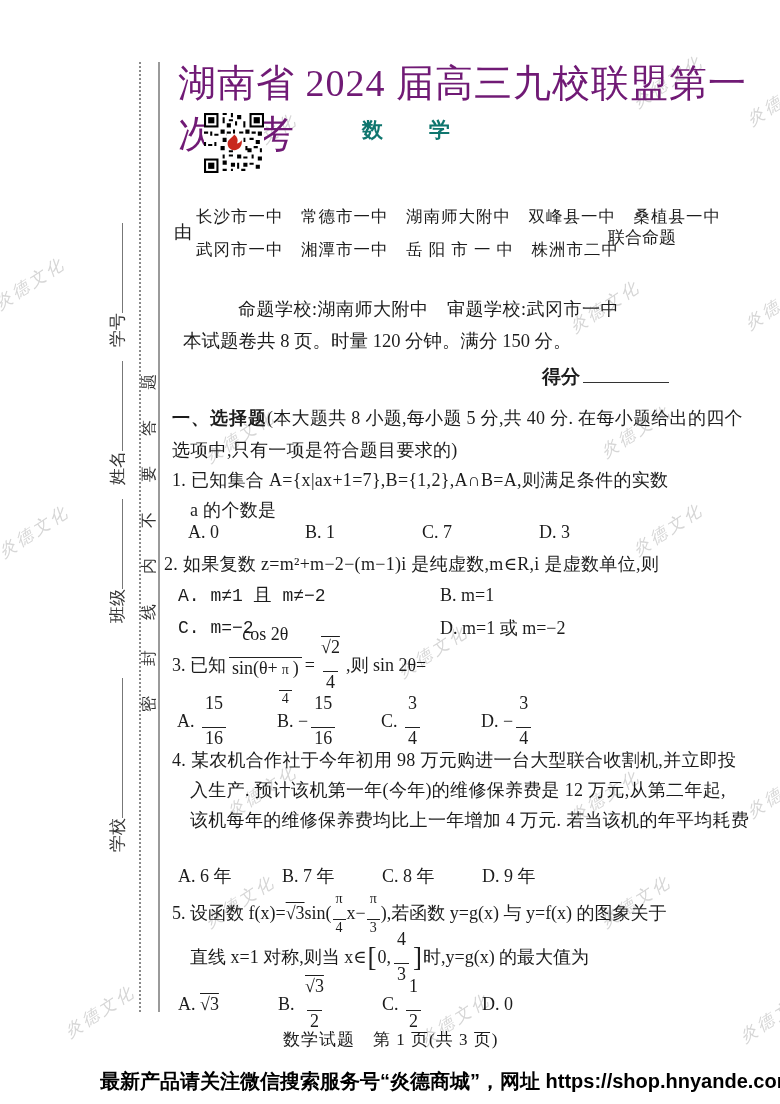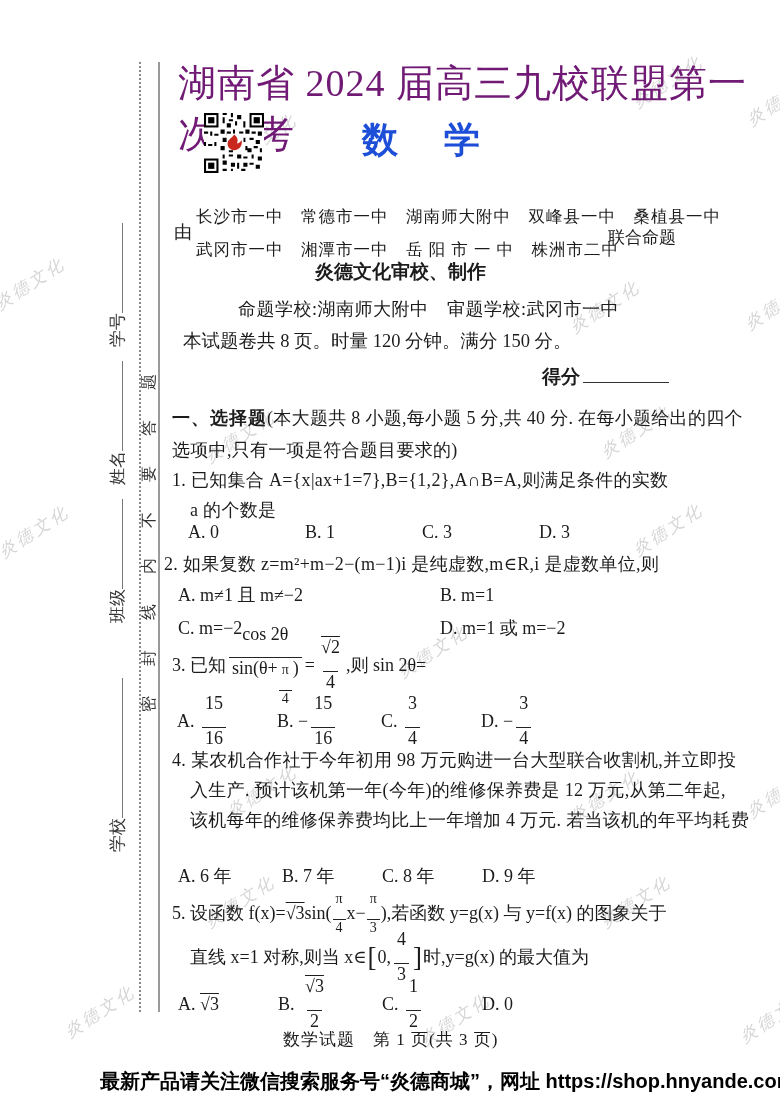--- a/index.html
+++ b/index.html
@@ -15,38 +15,38 @@
   .vstrip{position:absolute;transform-origin:0 0;transform:rotate(-90deg);white-space:nowrap;}
   .vfields{left:106px;top:1012px;width:950px;font-size:17px;color:#333;padding-left:0;}
   .vfield{display:inline-block;}
   .vline{display:inline-block;border-bottom:1px solid #777;width:90px;height:14px;}
   .vseal{left:140px;top:1012px;width:950px;font-size:16px;color:#333;
          letter-spacing:30px;padding-left:300px;line-height:18px;}
   
   .title{position:absolute;left:170px;top:50px;font-size:38px;font-weight:normal;
          letter-spacing:1px;margin:8px;color:#701a75;}
   .qr{position:absolute;left:204px;top:113px;width:60px;height:60px;}
-  .subject{position:absolute;left:362px;top:116px;font-size:36px;font-weight:bold;
-           letter-spacing:46px;font-family:"Liberation Sans","DejaVu Sans",sans-serif;color:#1d4ed8;}
+  .subject{position:absolute;left:362px;top:116px;font-size:21px;font-weight:bold;
+           letter-spacing:46px;font-family:"Liberation Sans","DejaVu Sans",sans-serif;color:#0f766e;}
   .by-prefix{position:absolute;left:174px;top:220px;font-size:18px;}
   .by-row{position:absolute;left:196px;font-size:16.5px;letter-spacing:1px;white-space:nowrap;}
   .by-suffix{position:absolute;left:608px;top:226px;font-size:17px;}
   .producer{position:absolute;left:315px;top:259px;font-size:19px;font-weight:bold;
             font-family:"Liberation Sans","DejaVu Sans",sans-serif;}
   .school-line{position:absolute;left:238px;top:297px;font-size:18px;letter-spacing:.5px;}
   .info-line{position:absolute;left:183px;top:328px;font-size:18.5px;}
   .score{position:absolute;left:542px;top:364px;font-size:19px;font-weight:bold;
          font-family:"Liberation Sans","DejaVu Sans",sans-serif;}
   .score-line{display:inline-block;width:86px;border-bottom:1.5px solid #333;height:16px;margin-left:3px;}
   
   .bl{position:absolute;font-size:18px;white-space:nowrap;letter-spacing:.3px;}
   .bl b{letter-spacing:1px;}
   .optrow{position:absolute;display:flex;align-items:center;font-size:18px;white-space:nowrap;}
   .opt{display:flex;align-items:center;}
-  .w117{width:117px;}.w104{width:104px;}.w100{width:100px;}.w262{width:262px;}
+  .w117{width:117px;}.w104{width:104px;}.w100{width:100px;}.w262{width:262px;font-family:Liberation Mono, monospace;}
   .mline{position:absolute;display:flex;align-items:center;font-size:18px;white-space:nowrap;}
   
   .frac{display:inline-flex;flex-direction:column;align-items:center;line-height:1.18;
         margin:0 3px;text-align:center;gap:12px;}
   .fnum{padding:0 3px;}
   .fden{border-top:1.2px solid #222;padding:0 3px;}
   .frac.small{font-size:14px;line-height:1.1;margin:0 1px;}
   .sqrt{text-decoration:overline;text-decoration-thickness:1px;}
   .bigbr{font-size:27px;font-weight:300;line-height:1;padding:0 1px;}
   
@@ -106,39 +106,38 @@
     <path fill="#c8281e" d="M14.6 10.4c1.4 1.1 2.2 2.6 1.3 4.4 1.6-.3 2.3-1.7 2.3-1.7.6 2.8-1.3 4.9-3.6 4.9-1.8 0-3.2-1.3-3.2-3.1 0-2.3 2.3-2.8 3.2-4.5z"></path>
   </svg>
 
   <div class="subject">数学</div>
 
   <div class="by-prefix">由</div>
   <div class="by-row" style="top:239px">武冈市一中　湘潭市一中　岳 阳 市 一 中　株洲市二中</div>
   <div class="by-row" style="top:206px">长沙市一中　常德市一中　湖南师大附中　双峰县一中　桑植县一中</div>
   <div class="by-suffix">联合命题</div>
 
-  <div class="producer">炎德文化审校、制作</div>
   <div class="school-line">命题学校:湖南师大附中　审题学校:武冈市一中</div>
   <div class="info-line">本试题卷共 8 页。时量 120 分钟。满分 150 分。</div>
 
   <div class="score">
     <span>得分</span><span class="score-line"></span>
   </div>
 
   <div class="bl" style="left:172px;top:406px">
     <b>一、选择题</b><span>(本大题共 8 小题,每小题 5 分,共 40 分. 在每小题给出的四个</span>
   </div>
   <div class="bl" style="left:172px;top:438px">选项中,只有一项是符合题目要求的)</div>
 
   <div class="bl" style="left:172px;top:468px">1. 已知集合 A={x|ax+1=7},B={1,2},A∩B=A,则满足条件的实数</div>
   <div class="bl" style="left:190px;top:498px">a 的个数是</div>
   <div class="optrow" style="left:188px;top:522px">
     <span class="opt w117">A. 0</span>
     <span class="opt w117">B. 1</span>
-    <span class="opt w117">C. 3</span>
+    <span class="opt w117">C. 7</span>
     <span class="opt">D. 3</span>
   </div>
 
   <div class="bl" style="left:164px;top:552px">2. 如果复数 z=m²+m−2−(m−1)i 是纯虚数,m∈R,i 是虚数单位,则</div>
   <div class="optrow" style="left:178px;top:583px">
     <span class="opt w262">A. m≠1 且 m≠−2</span>
     <span class="opt">B. m=1</span>
   </div>
   <div class="optrow" style="left:178px;top:616px">
     <span class="opt w262">C. m=−2</span>

